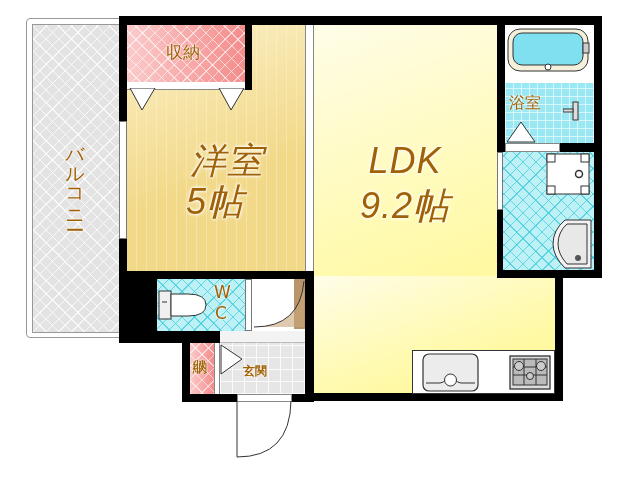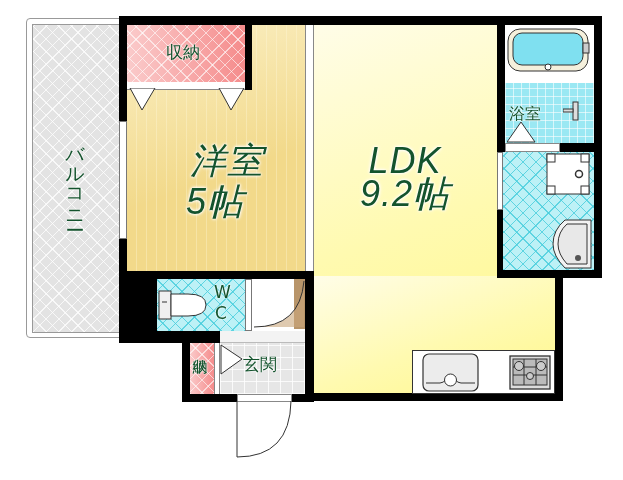--- a/index.html
+++ b/index.html
@@ -21,21 +21,21 @@
       repeating-linear-gradient(-45deg, rgba(255,255,255,.6) 0 1px, transparent 1px 9px); }
   .aqua { background-color:#bdf1f6;
     background-image: repeating-linear-gradient(45deg, rgba(70,205,220,.8) 0 1px, transparent 1px 9px),
       repeating-linear-gradient(-45deg, rgba(70,205,220,.8) 0 1px, transparent 1px 9px); }
   .bath-floor { background-color:#9ae8f3;
     background-image: repeating-linear-gradient(0deg, rgba(255,255,255,.6) 0 1px, transparent 1px 8px),
       repeating-linear-gradient(90deg, rgba(255,255,255,.6) 0 1px, transparent 1px 8px); }
   .genkan { background-color:#e6e6e6;
     background-image: repeating-linear-gradient(0deg, rgba(255,255,255,.8) 0 1px, transparent 1px 12px),
       repeating-linear-gradient(90deg, rgba(255,255,255,.8) 0 1px, transparent 1px 12px); }
-  .label { position:absolute; color:#14532d; white-space:nowrap; line-height:1; }
+  .label { position:absolute; color:#a16207; white-space:nowrap; line-height:1; }
   .big { font-family:"Liberation Sans", sans-serif; font-style:italic; font-size:36px; font-weight:400; text-align:center;
     text-shadow: 0 0 2px #fff, 0 0 3px #fff, 0 0 4px #fff; letter-spacing:1px; }
   .small { font-size:17px; text-shadow:0 0 2px #fff, 0 0 2px #fff; }
   .vert { writing-mode:vertical-rl; }
   .window { background:#fff; border:1px solid #777; }
 </style>
 </head>
 <body>
 
 <div class="abs balcony-outer" style="left:26px;top:18px;width:100px;height:320px;"></div>
@@ -59,21 +59,21 @@
   <polygon points="92,0 117,0 104,22" fill="#fff" stroke="#333" stroke-width="1"></polygon>
 </svg>
 <div class="label small" style="left:166px;top:44px;">収納</div>
 
 <div class="label big" style="left:172px;top:143px;width:110px;">洋室</div>
 <div class="label big" style="left:160px;top:184px;width:110px;">5帖</div>
 
 <div class="abs ldk" style="left:314px;top:25px;width:184px;height:368px;"></div>
 <div class="abs ldk" style="left:314px;top:276px;width:247px;height:117px;"></div>
 <div class="label big" style="left:345px;top:143px;width:120px;">LDK</div>
-<div class="label big" style="left:345px;top:176px;width:120px;">9.2帖</div>
+<div class="label big" style="left:345px;top:188px;width:120px;">9.2帖</div>
 
 <div class="abs wall" style="left:594px;top:16px;width:8px;height:262px;"></div>
 <div class="abs wall" style="left:497px;top:16px;width:8px;height:136px;"></div>
 <div class="abs wall" style="left:497px;top:270px;width:105px;height:8px;"></div>
 <div class="abs wall" style="left:497px;top:210px;width:6px;height:66px;"></div>
 <div class="abs wall" style="left:555px;top:270px;width:8px;height:131px;"></div>
 <div class="abs wall" style="left:305px;top:393px;width:258px;height:8px;"></div>
 
 <div class="abs bath-floor" style="left:505px;top:25px;width:89px;height:120px;"></div>
 <div class="abs" style="left:505px;top:25px;width:89px;height:58px;background:#fff;"></div>
@@ -85,21 +85,21 @@
 </svg>
 <div class="abs" style="left:505px;top:143px;width:55px;height:9px;background:#fff;border:1px solid #888;"></div>
 <div class="abs wall" style="left:560px;top:143px;width:42px;height:9px;"></div>
 <svg class="abs" style="left:507px;top:120px;" width="30" height="24">
   <polygon points="0,22 14,2 28,22" fill="#fff" stroke="#333"></polygon>
 </svg>
 <svg class="abs" style="left:563px;top:100px;" width="22" height="22">
   <rect x="10" y="2" width="5" height="18" fill="#ddd" stroke="#333"></rect>
   <rect x="0" y="9" width="10" height="3" fill="#ddd" stroke="#333"></rect>
 </svg>
-<div class="label small" style="left:509px;top:95px;font-size:16px;margin-top:11px;">浴室</div>
+<div class="label small" style="left:509px;top:95px;font-size:16px;">浴室</div>
 
 <div class="abs aqua" style="left:503px;top:152px;width:91px;height:118px;"></div>
 <div class="abs window" style="left:497px;top:152px;width:6px;height:58px;"></div>
 <svg class="abs" style="left:546px;top:153px;" width="45" height="42">
   <rect x="1" y="1" width="42" height="40" fill="#fff" stroke="#333"></rect>
   <rect x="1" y="1" width="8" height="8" fill="#fff" stroke="#333"></rect>
   <rect x="35" y="1" width="8" height="8" fill="#fff" stroke="#333"></rect>
   <rect x="1" y="33" width="8" height="8" fill="#fff" stroke="#333"></rect>
   <rect x="35" y="33" width="8" height="8" fill="#fff" stroke="#333"></rect>
   <circle cx="33" cy="21" r="3.5" fill="#fff" stroke="#333" stroke-width="1.5"></circle>
@@ -132,21 +132,21 @@
 
 <div class="abs wall" style="left:182px;top:331px;width:8px;height:70px;"></div>
 <div class="abs storage" style="left:190px;top:343px;width:24px;height:51px;"></div>
 <div class="abs" style="left:214px;top:343px;width:6px;height:51px;background:#fff;border-left:1px solid #888;border-right:1px solid #888;"></div>
 <div class="label small vert" style="left:192px;top:347px;font-size:15px;">収納</div>
 <div class="abs genkan" style="left:220px;top:343px;width:85px;height:51px;"></div>
 <div class="abs" style="left:220px;top:331px;width:85px;height:12px;background:#f3f3f3;border-bottom:1px solid #bbb;"></div>
 <svg class="abs" style="left:220px;top:344px;" width="24" height="32">
   <polygon points="1,1 22,15 1,30" fill="#fff" stroke="#333"></polygon>
 </svg>
-<div class="label small" style="left:243px;top:356px;font-size:17px;">玄関</div>
+<div class="label small" style="left:243px;top:365px;font-size:12px;font-weight:bold;">玄関</div>
 <div class="abs wall" style="left:182px;top:394px;width:55px;height:8px;"></div>
 <div class="abs" style="left:237px;top:394px;width:55px;height:8px;background:#fff;border:1px solid #888;"></div>
 <div class="abs wall" style="left:292px;top:394px;width:22px;height:8px;"></div>
 <svg class="abs" style="left:236px;top:401px;" width="60" height="60">
   <line x1="1" y1="0" x2="1" y2="56" stroke="#333"></line>
   <path d="M1,56 Q54,56 55,0" fill="none" stroke="#333"></path>
 </svg>
 
 <div class="abs" style="left:412px;top:350px;width:143px;height:44px;background:#fff;border:1px solid #333;"></div>
 <svg class="abs" style="left:422px;top:353px;" width="58" height="40">

